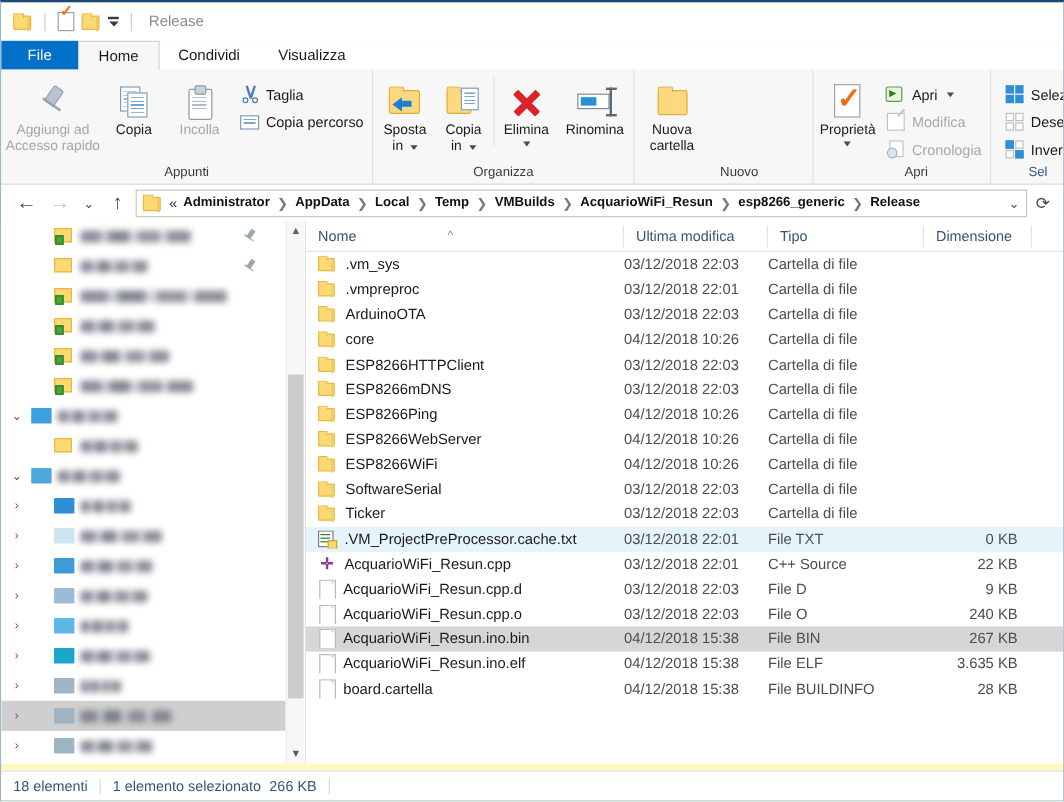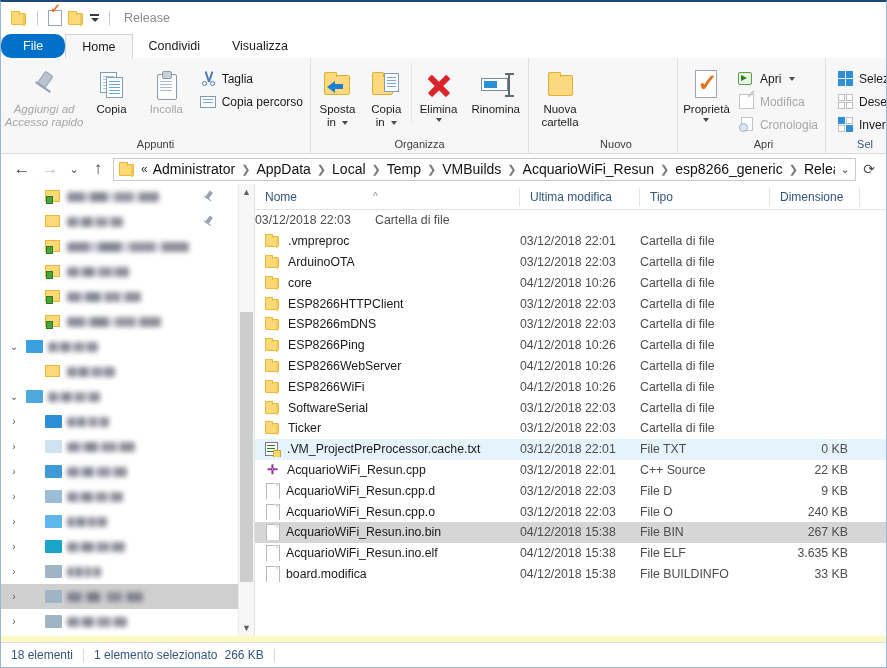--- a/index.html
+++ b/index.html
@@ -83,21 +83,20 @@
     padding: 0 16px;
     font-size: 12.5px;
     display: flex; align-items: center;
     color: #1a1a1a;
     cursor: default;
   }
   .tab.file {
     background: #0070c9;
     color: #ffffff;
     padding: 0 22px;
-    border-radius: 10px;
   }
   .tab.active {
     background: #f7f7f7;
     border-left: 1px solid #d2d2d2;
     border-right: 1px solid #d2d2d2;
     border-top: 1px solid #d2d2d2;
   }
 
   
   .ribbon {
@@ -326,21 +325,21 @@
   .navbtn.small{ width:18px; font-size:11px; }
   .addrbox{
     flex:1; height:23px;
     border:1px solid #c8c8c8; background:#fff;
     display:flex; align-items:center;
     padding-left:4px;
     min-width: 0;
   }
   .crumbs{ display:flex; align-items:center; flex:1; overflow:hidden; }
   .crumb{
-    font-size:14px; color:#111; padding: 0 3px; white-space:nowrap; cursor:default;
+    font-size:11px; color:#111; padding: 0 3px; white-space:nowrap; cursor:default;font-weight:bold;
   }
   .crumb-sep{ color:#7a7a7a; font-size:11px; padding: 0 3px; }
   .crumb-chev{ color:#333; font-size:12px; padding: 0 2px 0 4px;}
   .addr-dd{ width:20px;text-align:center;color:#4a4a4a;font-size:11px; }
   .refresh{ width:22px;text-align:center;color:#4a4a4a;font-size:14px; }
 
   
   .bodywrap{ display:flex; height: 452px; background:#fff; }
 
   .sidebar{
@@ -481,21 +480,21 @@
     <div class="tab file">File</div>
     <div class="tab active">Home</div>
     <div class="tab">Condividi</div>
     <div class="tab">Visualizza</div>
   </div>
 
   <div class="ribbon">
 
     <div class="rgroup" style="width:310px;">
       <div class="rgroup-body">
-        <div class="bigbtn disabled" style="width:84px;font-style:italic;">
+        <div class="bigbtn disabled" style="width:84px;">
           <span class="glyph">
               <span class="pin"></span>
             </span>
           <span>Aggiungi ad</span>
           <span>Accesso rapido</span>
         </div>
         <div class="bigbtn" style="width:54px;">
           <span class="glyph">
             <span class="copy-ic">
                 <span class="pg back"></span>
@@ -869,20 +868,26 @@
         <div class="ch" style="width:265px;position:relative;">
           <span>Nome</span>
           <span class="sortmark">^</span>
         </div>
         <div class="ch" style="width:120px;">Ultima modifica</div>
         <div class="ch" style="width:130px;">Tipo</div>
         <div class="ch" style="width:90px;">Dimensione</div>
       </div>
       <div class="rows" id="file-rows">
           <div class="row">
+            <div class="c-name">
+              <span class="f-ic">
+                <i></i>
+              </span>
+              <span>.vm_sys</span>
+            </div>
             <div class="c-date">03/12/2018 22:03</div>
             <div class="c-type">Cartella di file</div>
             <div class="c-size"></div>
           </div>
           <div class="row">
             <div class="c-name">
               <span class="f-ic">
                 <i></i>
               </span>
               <span>.vmpreproc</span>
@@ -1044,25 +1049,25 @@
               <span class="doc-ic"></span>
               <span>AcquarioWiFi_Resun.ino.elf</span>
             </div>
             <div class="c-date">04/12/2018 15:38</div>
             <div class="c-type">File ELF</div>
             <div class="c-size">3.635 KB</div>
           </div>
           <div class="row">
             <div class="c-name">
               <span class="doc-ic"></span>
-              <span>board.modifica</span>
+              <span>board.cartella</span>
             </div>
             <div class="c-date">04/12/2018 15:38</div>
             <div class="c-type">File BUILDINFO</div>
-            <div class="c-size">33 KB</div>
+            <div class="c-size">28 KB</div>
           </div>
         </div>
     </div>
   </div>
 
   <div class="statusbar">
     <span class="sb-item">18 elementi</span>
     <span class="sb-sep"></span>
     <span class="sb-item">1 elemento selezionato</span>
     <span class="sb-item" style="margin-left:7px;">266 KB</span>

